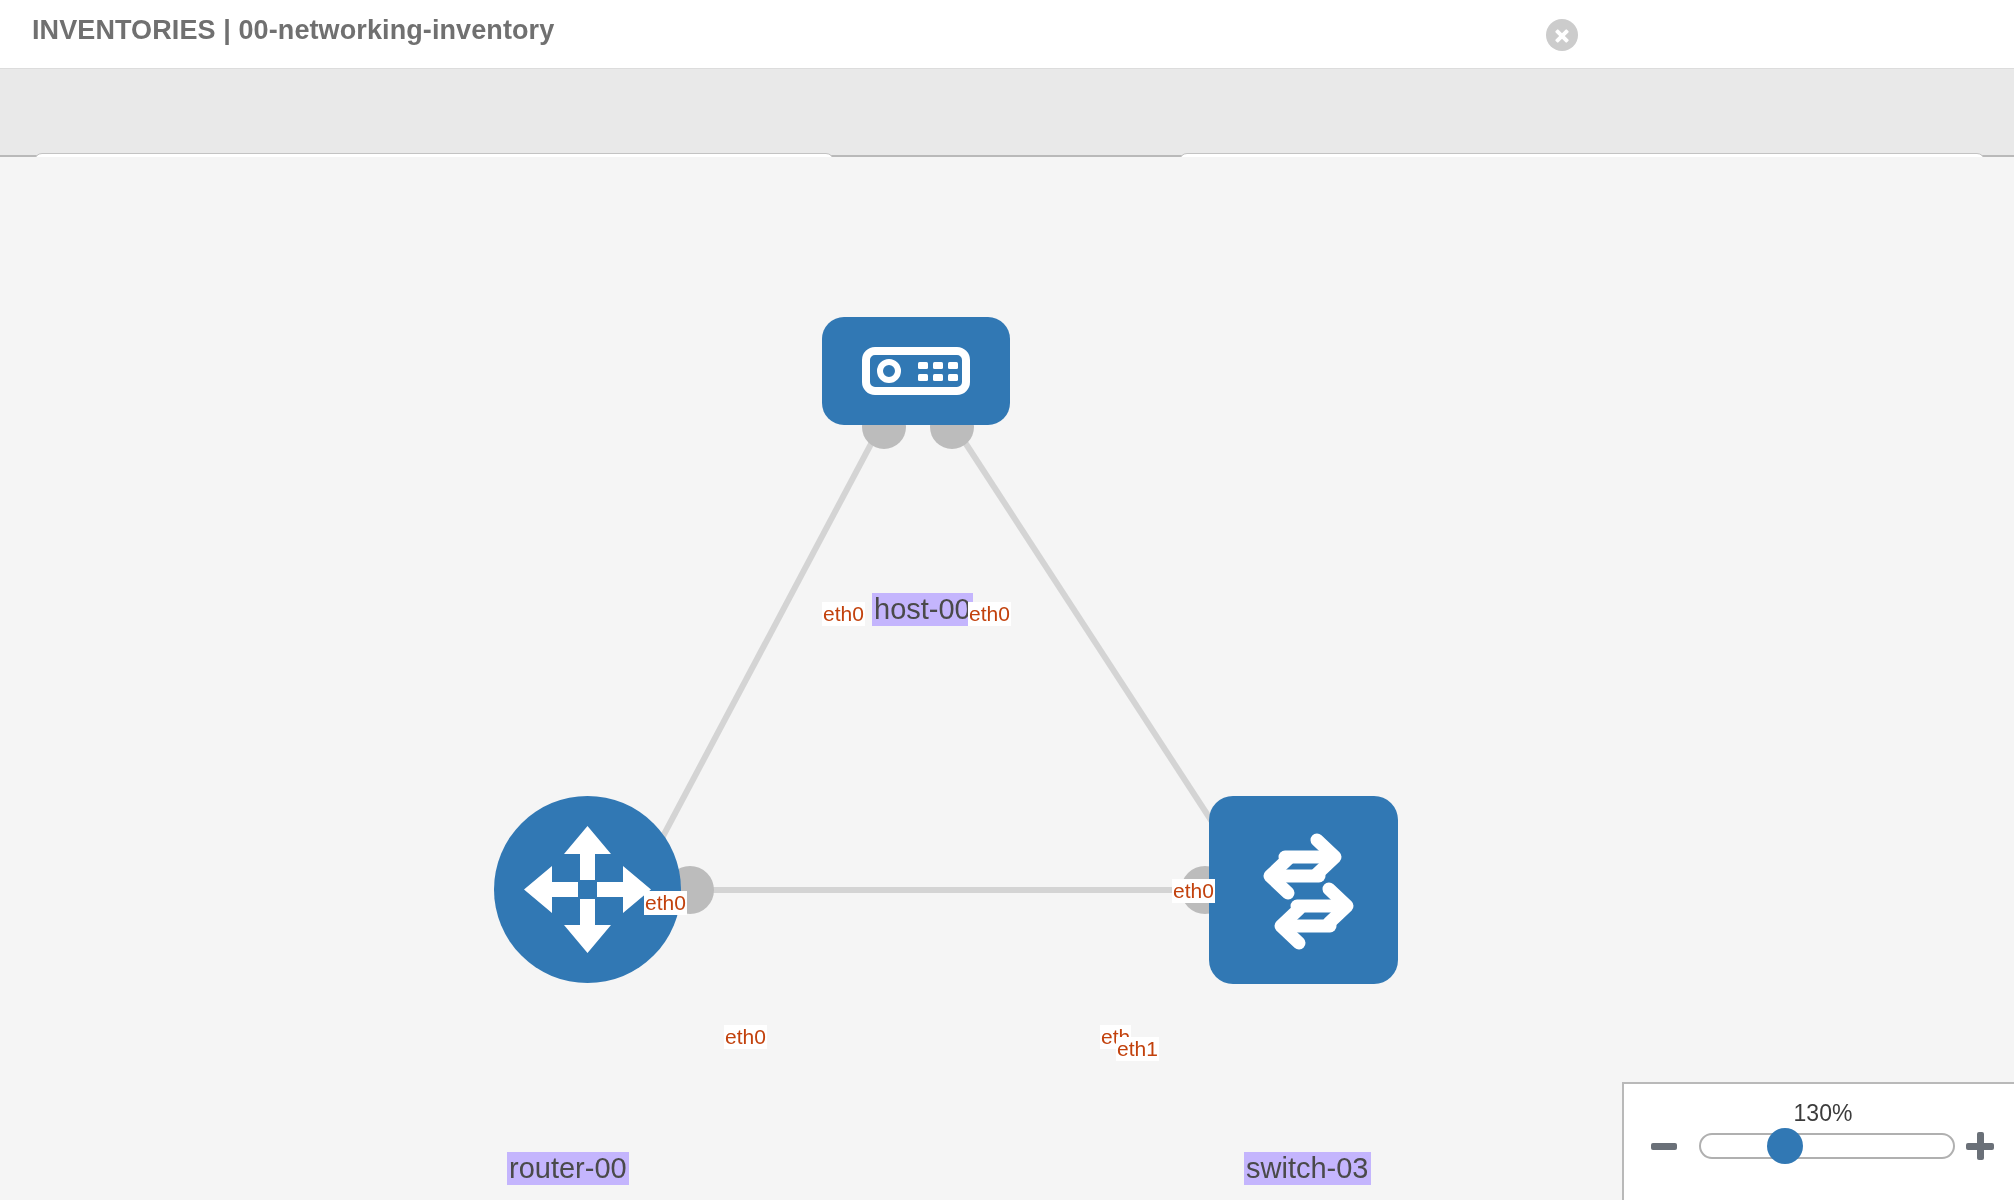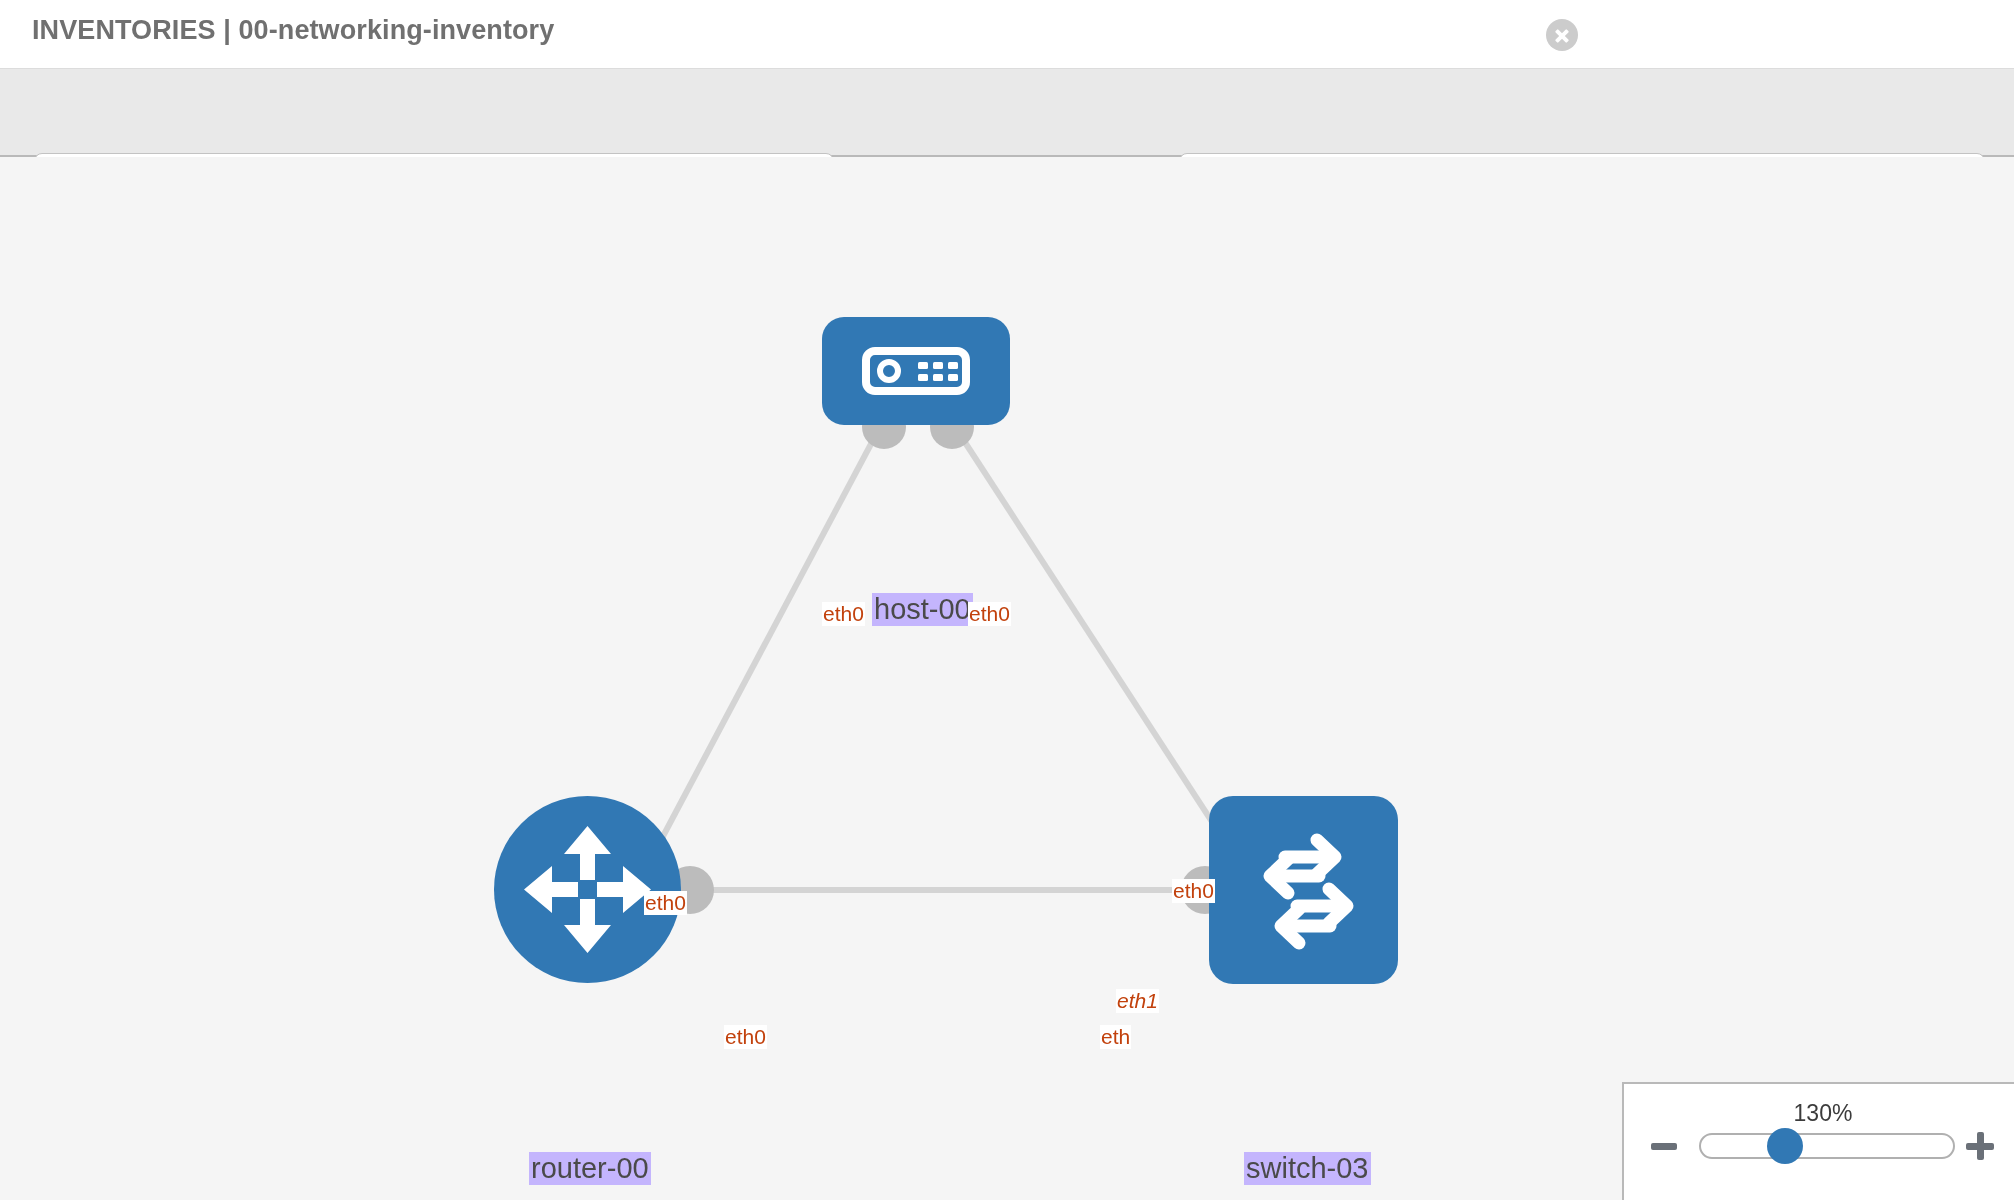--- a/index.html
+++ b/index.html
@@ -146,39 +146,39 @@
   .node-label {
     position: absolute;
     font-size: 29px;
     color: #4a4a4a;
     background: #c4b5fd;
     white-space: nowrap;
     padding: 0 2px;
     line-height: 1.15;
   }
   #label-host   { left: 872px; top: 436px; }
-  #label-router { left: 529px; top: 995px; }
+  #label-router { left: 507px; top: 995px; }
   #label-switch { left: 1244px; top: 995px; }
 
   .iface-label {
     position: absolute;
     font-size: 21px;
     color: #c2410c;
     background: #ffffff;
     white-space: nowrap;
     padding: 0 1px;
     line-height: 1.15;
   }
   #iface-host-left   { left: 822px; top: 445px; }
   #iface-host-right  { left: 968px; top: 445px; }
   #iface-router-up   { left: 644px; top: 734px; }
   #iface-switch-up   { left: 1172px; top: 722px; }
   #iface-router-right{ left: 724px; top: 868px; }
   #iface-switch-left-a { left: 1100px; top: 868px; }
-  #iface-switch-left-b { left: 1116px; top: 832px; font-style: italic; }
+  #iface-switch-left-b { left: 1116px; top: 880px; }
 
   
   .zoom-panel {
     position: absolute;
     left: 1622px; top: 1082px;
     width: 392px; height: 118px;
     background: #ffffff;
     border-top: 2px solid #b9b9b9;
     border-left: 2px solid #b9b9b9;
     box-sizing: border-box;

